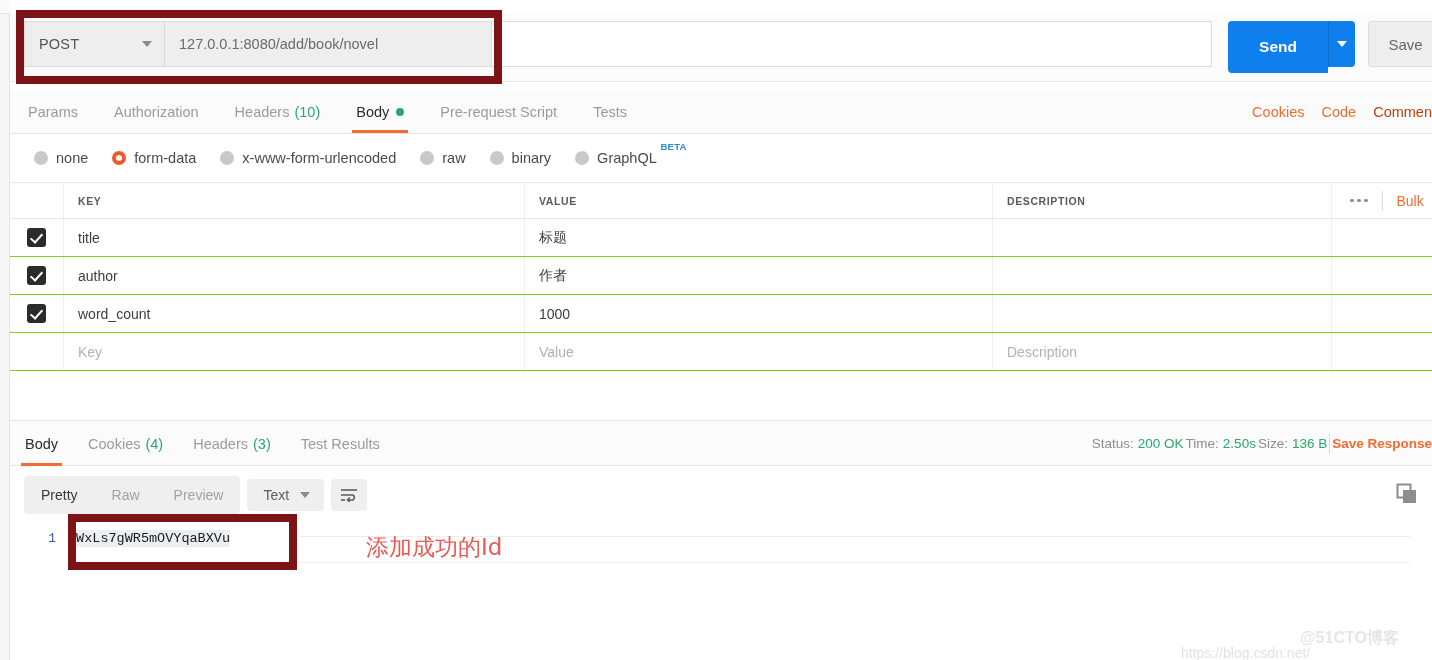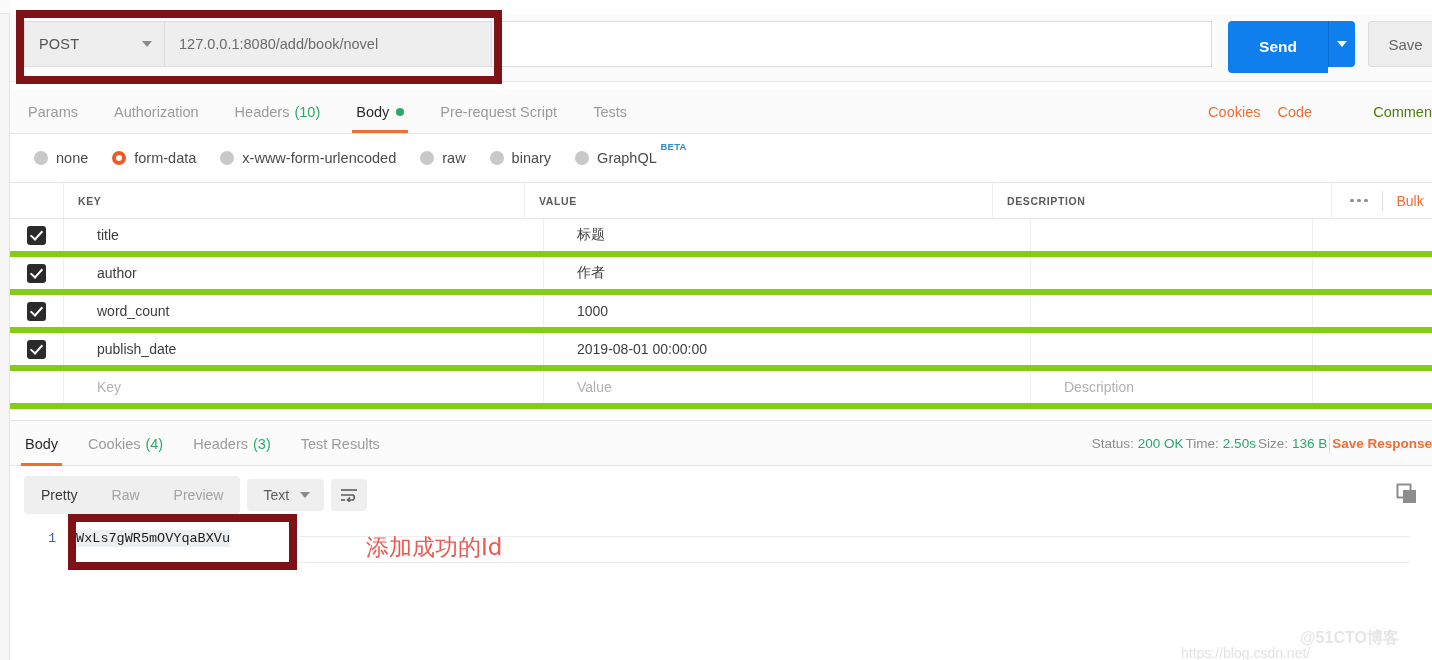--- a/index.html
+++ b/index.html
@@ -92,21 +92,21 @@
   .dot-green {
     width: 8px; height: 8px; border-radius: 50%; background: #2aa86a;
     margin-left: 7px; display: inline-block;
   }
   .req-tabs-right {
     position: absolute; right: 0px; top: 0; height: 43px;
     display: flex; align-items: center; gap: 17px; padding-right: 0px;
     font-size: 14.5px;
   }
   .link-orange { color: #ef6c32; }
-  .link-faded  { color: #4d7c0f; margin-left: 44px; }
+  .link-faded  { color: #c2410c; }
 
   
   .radio-row {
     position: absolute; left: 10px; top: 134px; width: 1422px; height: 48px;
     background: #fff; display: flex; align-items: center; padding-left: 24px;
   }
   .rad {
     display: flex; align-items: center; margin-right: 24px;
     font-size: 14.5px; color: #4b4b4b; position: relative;
   }
@@ -128,21 +128,21 @@
   .kv-table {
     position: absolute; left: 10px; top: 182px; width: 1422px;
     border-top: 1px solid #e6e6e6;
   }
   .kv-head {
     display: flex; height: 36px; align-items: center;
     border-bottom: 1px solid #e6e6e6; background: #fff;
   }
   .kv-row {
     display: flex; height: 38px; align-items: flex-start;
-    border-bottom: 6px solid #84cc16; background: #fff; gap: 19px;
+    border-bottom: 1px solid #84cc16; background: #fff;
   }
   .c-chk   { width: 54px; height: 100%; display: flex; align-items: center;
              justify-content: center; border-right: 1px solid #eeeeee; }
   .c-key   { width: 461px; height: 100%; display: flex; align-items: center;
              padding-left: 14px; border-right: 1px solid #eeeeee; }
   .c-val   { width: 468px; height: 100%; display: flex; align-items: center;
              padding-left: 14px; border-right: 1px solid #eeeeee; }
   .c-desc  { flex: 1; height: 100%; display: flex; align-items: center;
              padding-left: 14px; border-right: 1px solid #eeeeee; }
   .c-act   { width: 100px; height: 100%; display: flex; align-items: center;
@@ -408,35 +408,20 @@
         </div>
       <div class="c-val">
           <span class="cell-txt">1000</span>
         </div>
       <div class="c-desc">
           <span class="cell-txt"></span>
         </div>
       <div class="c-act"></div>
     </div>
 
-    <div class="kv-row">
-      <div class="c-chk">
-          <span class="chkbox"></span>
-        </div>
-      <div class="c-key">
-          <span class="cell-txt">publish_date</span>
-        </div>
-      <div class="c-val">
-          <span class="cell-txt">2019-08-01 00:00:00</span>
-        </div>
-      <div class="c-desc">
-          <span class="cell-txt"></span>
-        </div>
-      <div class="c-act"></div>
-    </div>
 
     <div class="kv-row">
       <div class="c-chk"></div>
       <div class="c-key">
           <span class="cell-ph">Key</span>
         </div>
       <div class="c-val">
           <span class="cell-ph">Value</span>
         </div>
       <div class="c-desc">

